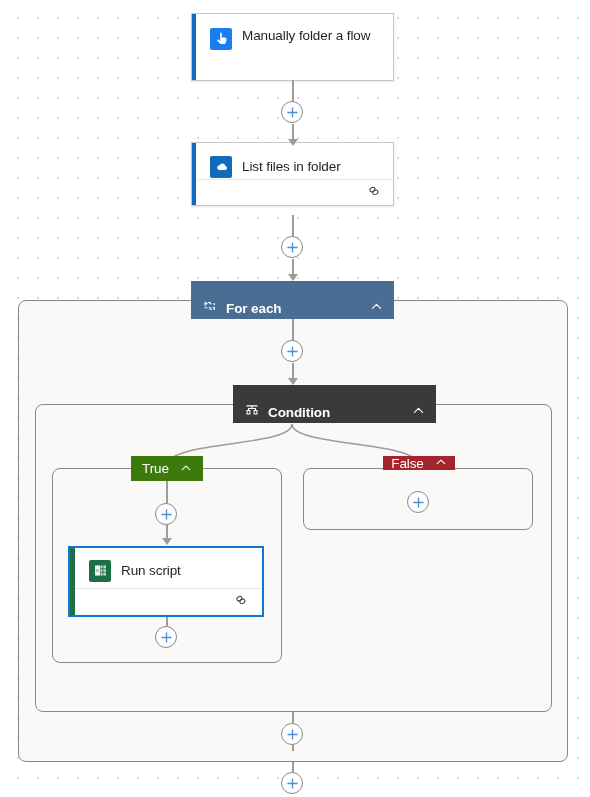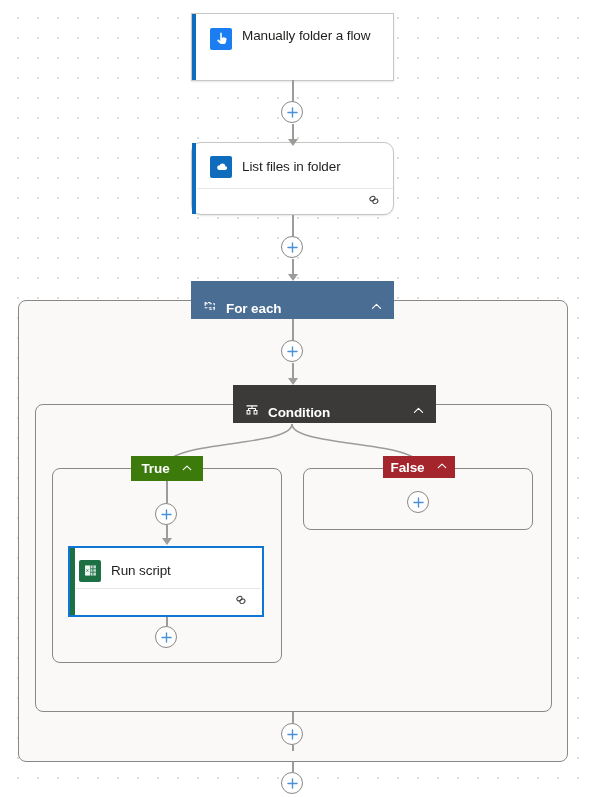--- a/index.html
+++ b/index.html
@@ -114,21 +114,21 @@
     display: flex;
     align-items: center;
     justify-content: center;
     gap: 11px;
     box-sizing: border-box;
     color: #ffffff;
     z-index: 5;
   }
   .branch-tab .bt-label {
     font-size: 13.5px;
-    font-weight: bold;
+    font-weight: normal;
     letter-spacing: -0.1px;
   }
 
   
   .plus-btn {
     position: absolute;
     width: 22px;
     height: 22px;
     border-radius: 50%;
     background: #ffffff;
@@ -213,21 +213,21 @@
     <div class="card-body" style="align-items:flex-start; padding-top:13px;">
       <span class="icon-tile" style="background:#1a7ef2; margin-top:1px;">
         <svg width="14" height="14" viewBox="0 0 16 16" aria-hidden="true">
           <path d="M7.1 1.6c0-.5.4-.9.9-.9s.9.4.9.9v5.0h.7c.3-.5.9-.8 1.5-.6l2.1.7c.8.3 1.3 1.1 1.1 1.9l-.7 3.3c-.2 1.0-1.1 1.8-2.2 1.8H8.3c-.7 0-1.3-.3-1.7-.8L4.0 10.4c-.4-.5-.3-1.2.2-1.5.4-.3 1.0-.3 1.4.1l1.5 1.4V1.6z" fill="#ffffff"></path>
         </svg>
       </span>
       <span class="card-title" style="max-width:140px;">Manually folder a flow</span>
     </div>
   </div>
 
-  <div class="card" style="left:191px; top:142px; width:203px; height:73px;border-radius:10px;">
+  <div class="card" style="left:191px; top:142px; width:203px; height:64px;">
     <div class="accent" style="background:#0f6cbd;"></div>
     <div class="card-body" style="height:47px;">
       <span class="icon-tile" style="background:#0f6cbd;">
         <svg width="15" height="15" viewBox="0 0 20 20" aria-hidden="true">
           <path d="M6.3 14.6h8.6c1.4 0 2.6-1.1 2.6-2.5 0-1.3-1.0-2.4-2.3-2.5-.2-2.0-1.9-3.5-3.9-3.5-1.6 0-3.0 1.0-3.6 2.4-.2 0-.3-.1-.5-.1-1.6 0-2.9 1.3-2.9 2.9 0 1.6 1.3 3.3 2.0 3.3z" fill="#ffffff"></path>
         </svg>
       </span>
       <span class="card-title">List files in folder</span>
     </div>
     <div class="card-footer">
@@ -273,32 +273,32 @@
 
   <div class="branch-tab" style="left:131px; top:456px; width:72px; height:25px; background:#3d7a0c;">
     <span class="bt-label">True</span>
     <span>
       <svg width="12" height="12" viewBox="0 0 16 16" aria-hidden="true">
         <path d="M3 10.2L8 5.4l5 4.8" fill="none" stroke="#ffffff" stroke-width="1.5" stroke-linecap="round" stroke-linejoin="round"></path>
       </svg>
     </span>
   </div>
 
-  <div class="branch-tab" style="left:383px; top:456px; width:72px; height:22px; background:#a4262c;">
+  <div class="branch-tab" style="left:383px; top:456px; width:72px; height:14px; background:#a4262c;">
     <span class="bt-label">False</span>
     <span>
       <svg width="12" height="12" viewBox="0 0 16 16" aria-hidden="true">
         <path d="M3 10.2L8 5.4l5 4.8" fill="none" stroke="#ffffff" stroke-width="1.5" stroke-linecap="round" stroke-linejoin="round"></path>
       </svg>
     </span>
   </div>
 
   <div class="card selected" style="left:68px; top:546px; width:196px; height:71px;">
     <div class="accent" style="background:#1d7044; left:0px; top:0px; bottom:0px; width:5px;"></div>
-    <div class="card-body" style="height:45px; padding-left:9px;">
+    <div class="card-body" style="height:45px; padding-left:19px;">
       <span class="icon-tile" style="background:#1d7044;">
         <svg width="15" height="15" viewBox="0 0 16 16" aria-hidden="true">
           <rect x="2.2" y="2.6" width="5.2" height="10.8" fill="#ffffff" opacity="0.95"></rect>
           <rect x="8.0" y="2.6" width="5.8" height="10.8" fill="#ffffff" opacity="0.75"></rect>
           <path d="M8.0 6.2h5.8M8.0 9.8h5.8M10.6 2.6v10.8" stroke="#1d7044" stroke-width="0.9"></path>
           <text x="4.8" y="9.7" font-size="6" fill="#1d7044" font-family="Liberation Sans, sans-serif" text-anchor="middle">x</text>
         </svg>
       </span>
       <span class="card-title">Run script</span>
     </div>

